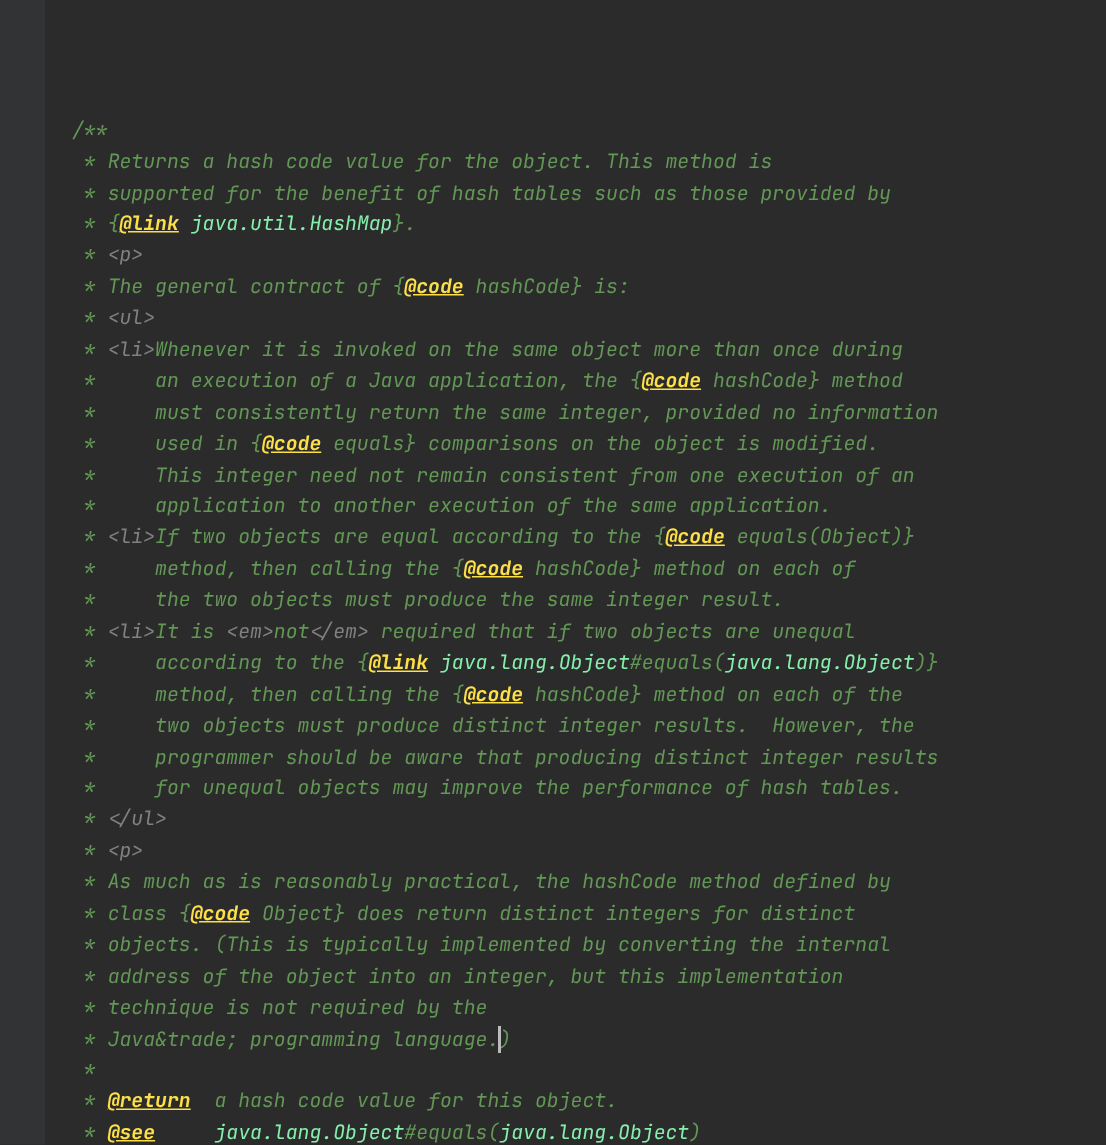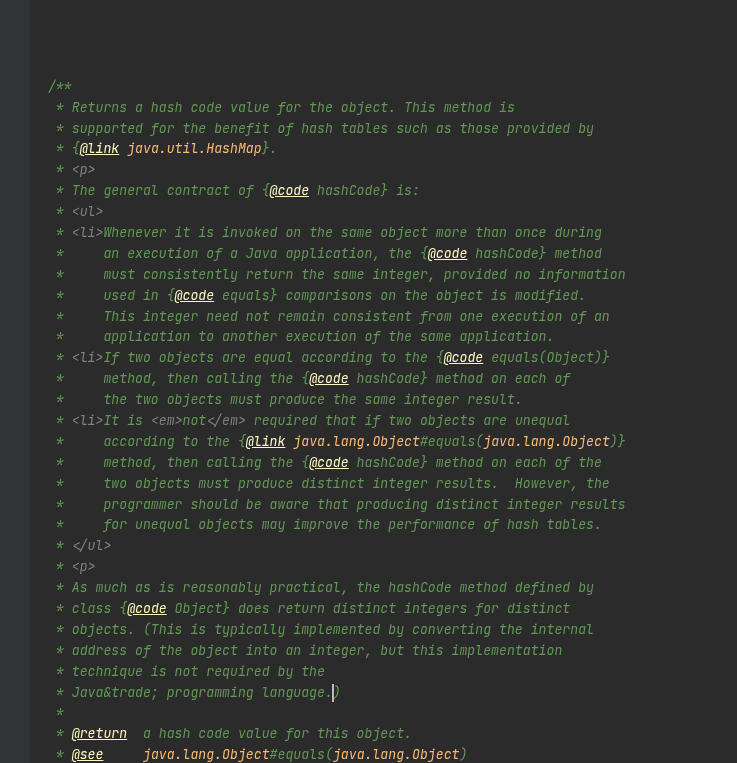--- a/index.html
+++ b/index.html
@@ -1,23 +1,23 @@
 <!DOCTYPE html>
 <html><head>
 <meta charset="utf-8">
 <style>
   html,body{margin:0;padding:0;background:#2b2b2b;width:737px;height:763px;overflow:hidden;font-family:"JetBrains Mono","Consolas","Monaco",monospace;font-size:13.2px;font-style:italic;line-height:20.9px}
   .editor{position:relative;padding:14px 0 0 0;white-space:pre;color:#808080}
   .gutter{position:absolute;left:0;top:0;bottom:0;width:30px;background:#313335}
   .code{position:relative;margin-left:48px}
   .line{height:20.9px}
   .cm{color:#629755}  
-  .tag{color:#fef9c3;font-weight:normal;text-decoration:underline}  
+  .tag{color:#fde047;font-weight:bold;text-decoration:underline}  
   .ht{color:#808080}  
-  .ref{color:#fdba74}
+  .ref{color:#86efac}
   .caret{position:absolute;width:1.5px;height:18px;background:#bbbbbb;z-index:2}
 </style>
 </head>
 <body>
 
 <div class="editor">
   <div class="gutter"></div>
   <div class="code" id="code"><div class="line"><span class="cm">/**</span></div><div class="line"><span class="cm"> * </span><span class="cm">Returns a hash code value for the object. This method is</span></div><div class="line"><span class="cm"> * </span><span class="cm">supported for the benefit of hash tables such as those provided by</span></div><div class="line"><span class="cm"> * </span><span class="cm">{</span><span class="tag">@link</span><span class="ref"> java.util.HashMap</span><span class="cm">}.</span></div><div class="line"><span class="cm"> * </span><span class="ht">&lt;p&gt;</span></div><div class="line"><span class="cm"> * </span><span class="cm">The general contract of {</span><span class="tag">@code</span><span class="cm"> hashCode} is:</span></div><div class="line"><span class="cm"> * </span><span class="ht">&lt;ul&gt;</span></div><div class="line"><span class="cm"> * </span><span class="ht">&lt;li&gt;</span><span class="cm">Whenever it is invoked on the same object more than once during</span></div><div class="line"><span class="cm"> *     </span><span class="cm">an execution of a Java application, the {</span><span class="tag">@code</span><span class="cm"> hashCode} method</span></div><div class="line"><span class="cm"> *     </span><span class="cm">must consistently return the same integer, provided no information</span></div><div class="line"><span class="cm"> *     </span><span class="cm">used in {</span><span class="tag">@code</span><span class="cm"> equals} comparisons on the object is modified.</span></div><div class="line"><span class="cm"> *     </span><span class="cm">This integer need not remain consistent from one execution of an</span></div><div class="line"><span class="cm"> *     </span><span class="cm">application to another execution of the same application.</span></div><div class="line"><span class="cm"> * </span><span class="ht">&lt;li&gt;</span><span class="cm">If two objects are equal according to the {</span><span class="tag">@code</span><span class="cm"> equals(Object)}</span></div><div class="line"><span class="cm"> *     </span><span class="cm">method, then calling the {</span><span class="tag">@code</span><span class="cm"> hashCode} method on each of</span></div><div class="line"><span class="cm"> *     </span><span class="cm">the two objects must produce the same integer result.</span></div><div class="line"><span class="cm"> * </span><span class="ht">&lt;li&gt;</span><span class="cm">It is </span><span class="ht">&lt;em&gt;</span><span class="cm">not</span><span class="ht">&lt;/em&gt;</span><span class="cm"> required that if two objects are unequal</span></div><div class="line"><span class="cm"> *     </span><span class="cm">according to the {</span><span class="tag">@link</span><span class="ref"> java.lang.Object</span><span class="cm">#equals(</span><span class="ref">java.lang.Object</span><span class="cm">)}</span></div><div class="line"><span class="cm"> *     </span><span class="cm">method, then calling the {</span><span class="tag">@code</span><span class="cm"> hashCode} method on each of the</span></div><div class="line"><span class="cm"> *     </span><span class="cm">two objects must produce distinct integer results.  However, the</span></div><div class="line"><span class="cm"> *     </span><span class="cm">programmer should be aware that producing distinct integer results</span></div><div class="line"><span class="cm"> *     </span><span class="cm">for unequal objects may improve the performance of hash tables.</span></div><div class="line"><span class="cm"> * </span><span class="ht">&lt;/ul&gt;</span></div><div class="line"><span class="cm"> * </span><span class="ht">&lt;p&gt;</span></div><div class="line"><span class="cm"> * </span><span class="cm">As much as is reasonably practical, the hashCode method defined by</span></div><div class="line"><span class="cm"> * </span><span class="cm">class {</span><span class="tag">@code</span><span class="cm"> Object} does return distinct integers for distinct</span></div><div class="line"><span class="cm"> * </span><span class="cm">objects. (This is typically implemented by converting the internal</span></div><div class="line"><span class="cm"> * </span><span class="cm">address of the object into an integer, but this implementation</span></div><div class="line"><span class="cm"> * </span><span class="cm">technique is not required by the</span></div><div class="line" style="position: relative;"><span class="cm"> * </span><span class="cm">Java&amp;trade; programming language.)</span><div class="caret" style="top: 1px; left: 284.4px;"></div></div><div class="line"><span class="cm"> *</span></div><div class="line"><span class="cm"> * </span><span class="tag">@return</span><span class="cm">  a hash code value for this object.</span></div><div class="line"><span class="cm"> * </span><span class="tag">@see</span><span class="ref">     java.lang.Object</span><span class="cm">#equals(</span><span class="ref">java.lang.Object</span><span class="cm">)</span></div></div>
   
 </div>

